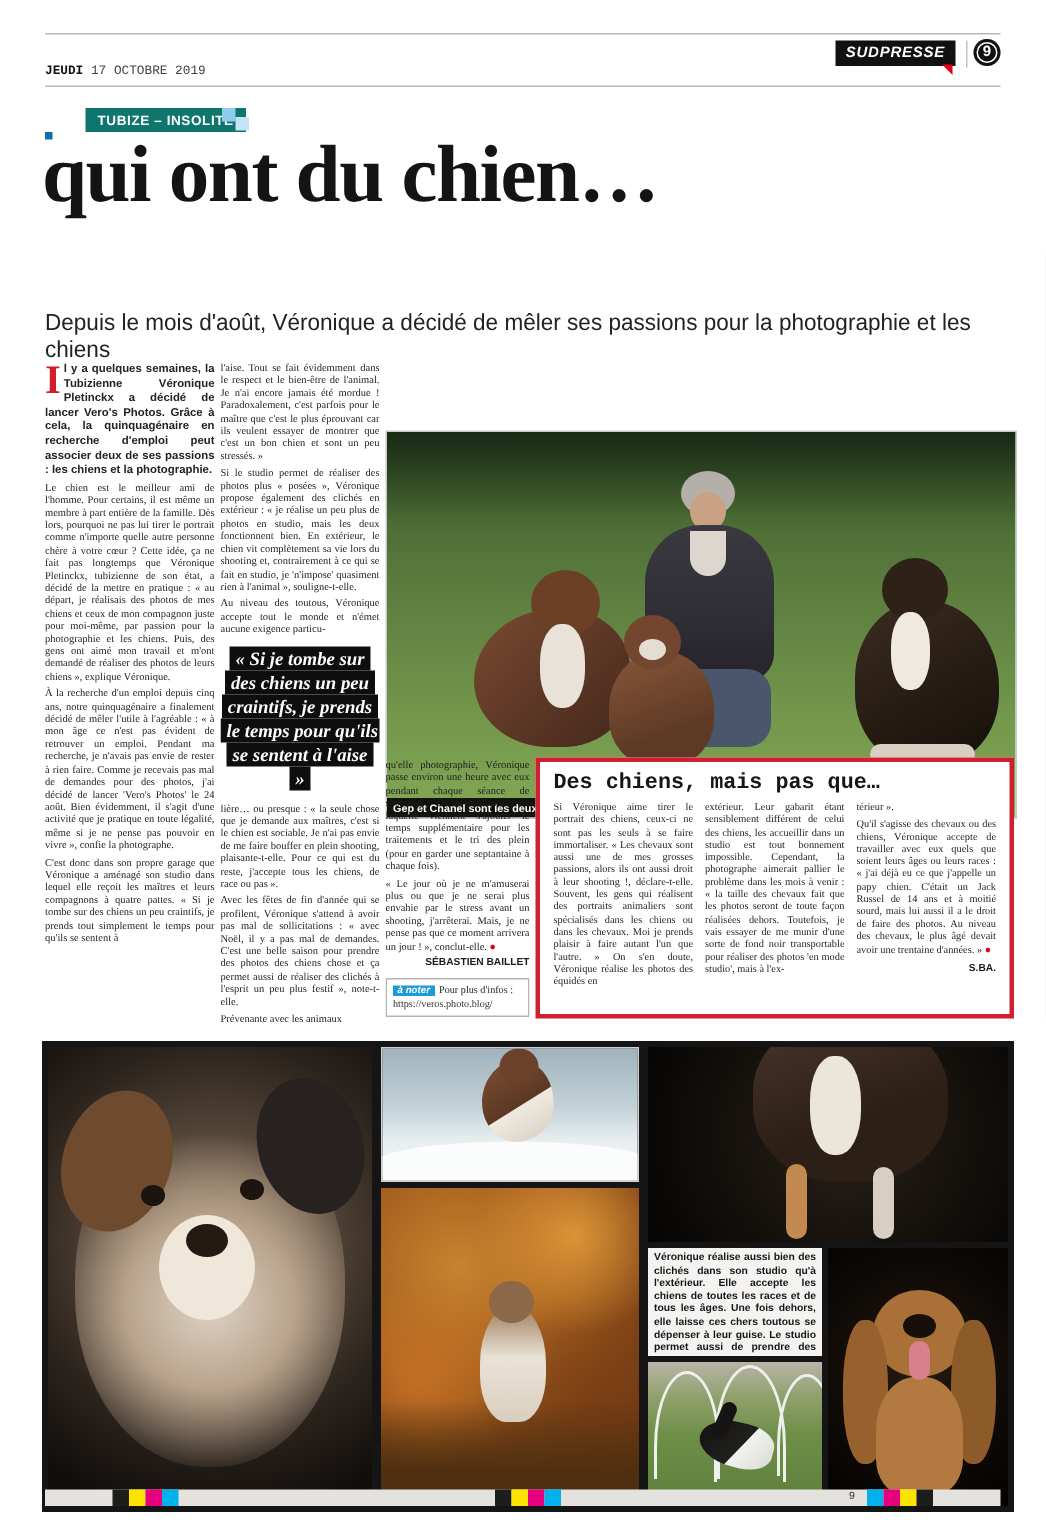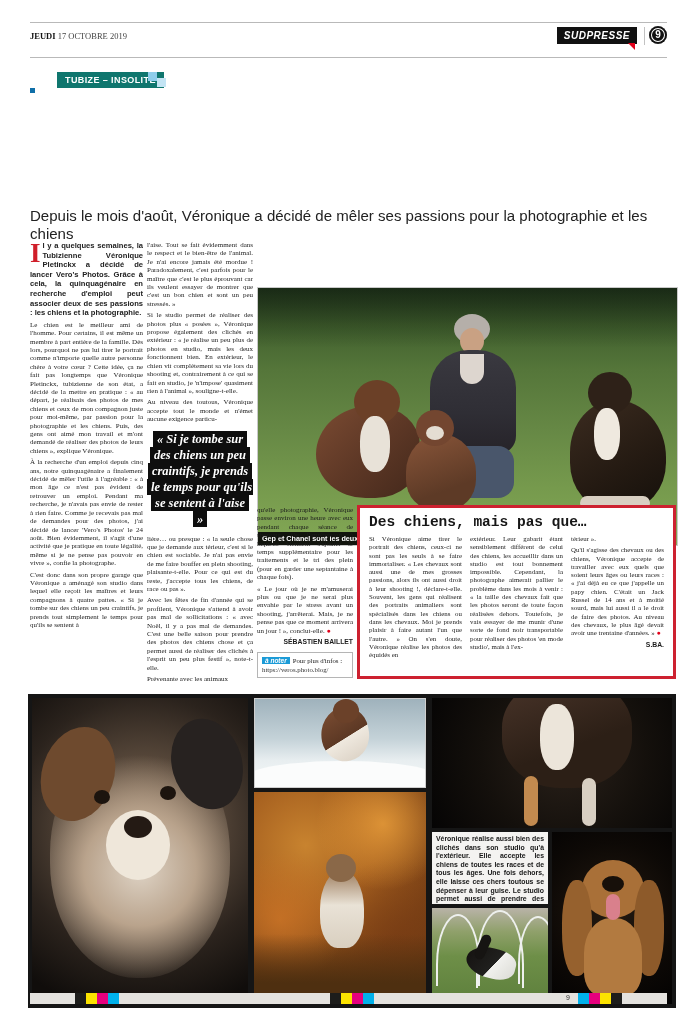--- a/index.html
+++ b/index.html
@@ -1,20 +1,20 @@
 <!DOCTYPE html>
 <html><head>
 <meta charset="utf-8">
 <style>
   html,body{margin:0;padding:0;background:#f2f2f0;}
   .page{position:relative;width:697px;height:1023px;background:#ffffff;overflow:hidden;
         font-family:"Liberation Serif",serif;color:#1c1c1c;}
   .rule{position:absolute;left:30px;width:637px;height:1px;background:#b9b9b9;}
   
-  .hdr-date{position:absolute;left:30px;top:31px;font-family:Liberation Serif, serif;font-size:8.5px;color:#444;}
+  .hdr-date{position:absolute;left:30px;top:42px;font-family:Liberation Mono, monospace;font-size:8.5px;color:#444;}
   .hdr-date b{color:#111;}
   .brand-box{position:absolute;right:60px;top:27px;background:#111;color:#fff;
              font-family:"Liberation Sans",sans-serif;font-weight:bold;font-style:italic;
              font-size:10px;padding:3px 7px 3px 7px;letter-spacing:.5px;}
   .brand-wedge{position:absolute;right:62px;top:43px;width:0;height:0;
                border-left:7px solid transparent;border-top:7px solid #e2001a;}
   .hdr-sep{position:absolute;right:52px;top:27px;width:1px;height:18px;background:#c2c2c2;}
   .page-circle{position:absolute;right:30px;top:26px;width:18px;height:18px;border-radius:50%;
                background:#111;color:#fff;font-family:"Liberation Sans",sans-serif;font-weight:bold;
                font-size:10px;line-height:18px;text-align:center;box-shadow:inset 0 0 0 2px #111, inset 0 0 0 3px #fff;}
@@ -107,36 +107,37 @@
   <div class="hdr-sep"></div>
   <div class="page-circle">9</div>
   <div class="rule" style="top:57px"></div>
 
   <div class="kicker">TUBIZE – INSOLITE</div>
   <div class="kick-sq1"></div>
   <div class="kick-sq2"></div>
   <div class="kick-sq3"></div>
 
   <div class="headline">
+    <div>qui ont du chien…</div>
   </div>
   <div class="subhead">Depuis le mois d'août, Véronique a décidé de mêler ses passions pour la photographie et les chiens</div>
 
   <div class="col col1">
     <p class="lead"><span class="dropcap">I</span><span>l y a quelques semaines, la Tubizienne Véronique Pletinckx a décidé de lancer Vero's Photos. Grâce à cela, la quinquagénaire en recherche d'emploi peut associer deux de ses passions : les chiens et la photographie.</span></p>
     <p>Le chien est le meilleur ami de l'homme. Pour certains, il est même un membre à part entière de la famille. Dès lors, pourquoi ne pas lui tirer le portrait comme n'importe quelle autre personne chère à votre cœur ? Cette idée, ça ne fait pas longtemps que Véronique Pletinckx, tubizienne de son état, a décidé de la mettre en pratique : « au départ, je réalisais des photos de mes chiens et ceux de mon compagnon juste pour moi-même, par passion pour la photographie et les chiens. Puis, des gens ont aimé mon travail et m'ont demandé de réaliser des photos de leurs chiens », explique Véronique.</p>
     <p>À la recherche d'un emploi depuis cinq ans, notre quinquagénaire a finalement décidé de mêler l'utile à l'agréable : « à mon âge ce n'est pas évident de retrouver un emploi. Pendant ma recherche, je n'avais pas envie de rester à rien faire. Comme je recevais pas mal de demandes pour des photos, j'ai décidé de lancer 'Vero's Photos' le 24 août. Bien évidemment, il s'agit d'une activité que je pratique en toute légalité, même si je ne pense pas pouvoir en vivre », confie la photographe.</p>
     <p>C'est donc dans son propre garage que Véronique a aménagé son studio dans lequel elle reçoit les maîtres et leurs compagnons à quatre pattes. « Si je tombe sur des chiens un peu craintifs, je prends tout simplement le temps pour qu'ils se sentent à</p>
   </div>
 
   <div class="col col2">
     <p>l'aise. Tout se fait évidemment dans le respect et le bien-être de l'animal. Je n'ai encore jamais été mordue ! Paradoxalement, c'est parfois pour le maître que c'est le plus éprouvant car ils veulent essayer de montrer que c'est un bon chien et sont un peu stressés. »</p>
     <p>Si le studio permet de réaliser des photos plus « posées », Véronique propose également des clichés en extérieur : « je réalise un peu plus de photos en studio, mais les deux fonctionnent bien. En extérieur, le chien vit complètement sa vie lors du shooting et, contrairement à ce qui se fait en studio, je 'n'impose' quasiment rien à l'animal », souligne-t-elle.</p>
     <p>Au niveau des toutous, Véronique accepte tout le monde et n'émet aucune exigence particu-</p>
     <div class="pullquote"><span>« Si je tombe sur des chiens un peu craintifs, je prends le temps pour qu'ils se sentent à l'aise »</span></div>
-    <p>lière… ou presque : « la seule chose que je demande aux térieur, c'est si le chien est sociable. Je n'ai pas envie de me faire bouffer en plein shooting, plaisante-t-elle. Pour ce qui est du reste, j'accepte tous les chiens, de race ou pas ».</p>
+    <p>lière… ou presque : « la seule chose que je demande aux maîtres, c'est si le chien est sociable. Je n'ai pas envie de me faire bouffer en plein shooting, plaisante-t-elle. Pour ce qui est du reste, j'accepte tous les chiens, de race ou pas ».</p>
     <p>Avec les fêtes de fin d'année qui se profilent, Véronique s'attend à avoir pas mal de sollicitations : « avec Noël, il y a pas mal de demandes. C'est une belle saison pour prendre des photos des chiens chose et ça permet aussi de réaliser des clichés à l'esprit un peu plus festif », note-t-elle.</p>
     <p>Prévenante avec les animaux</p>
   </div>
 
   <div class="main-photo">
     <div class="blob" style="left:0;top:0;width:100%;height:60px;background:linear-gradient(180deg,rgba(10,20,8,.55),rgba(10,20,8,0));"></div>
 
     <div class="blob" style="left:196px;top:26px;width:36px;height:30px;border-radius:50%;background:#b5afa9;"></div>
     <div class="blob" style="left:202px;top:40px;width:24px;height:26px;border-radius:50%;background:#c9a183;"></div>
     <div class="blob" style="left:172px;top:62px;width:86px;height:104px;border-radius:38px 38px 18px 18px;background:linear-gradient(180deg,#3a3940 0%,#2f2e35 60%,#262329 100%);"></div>

